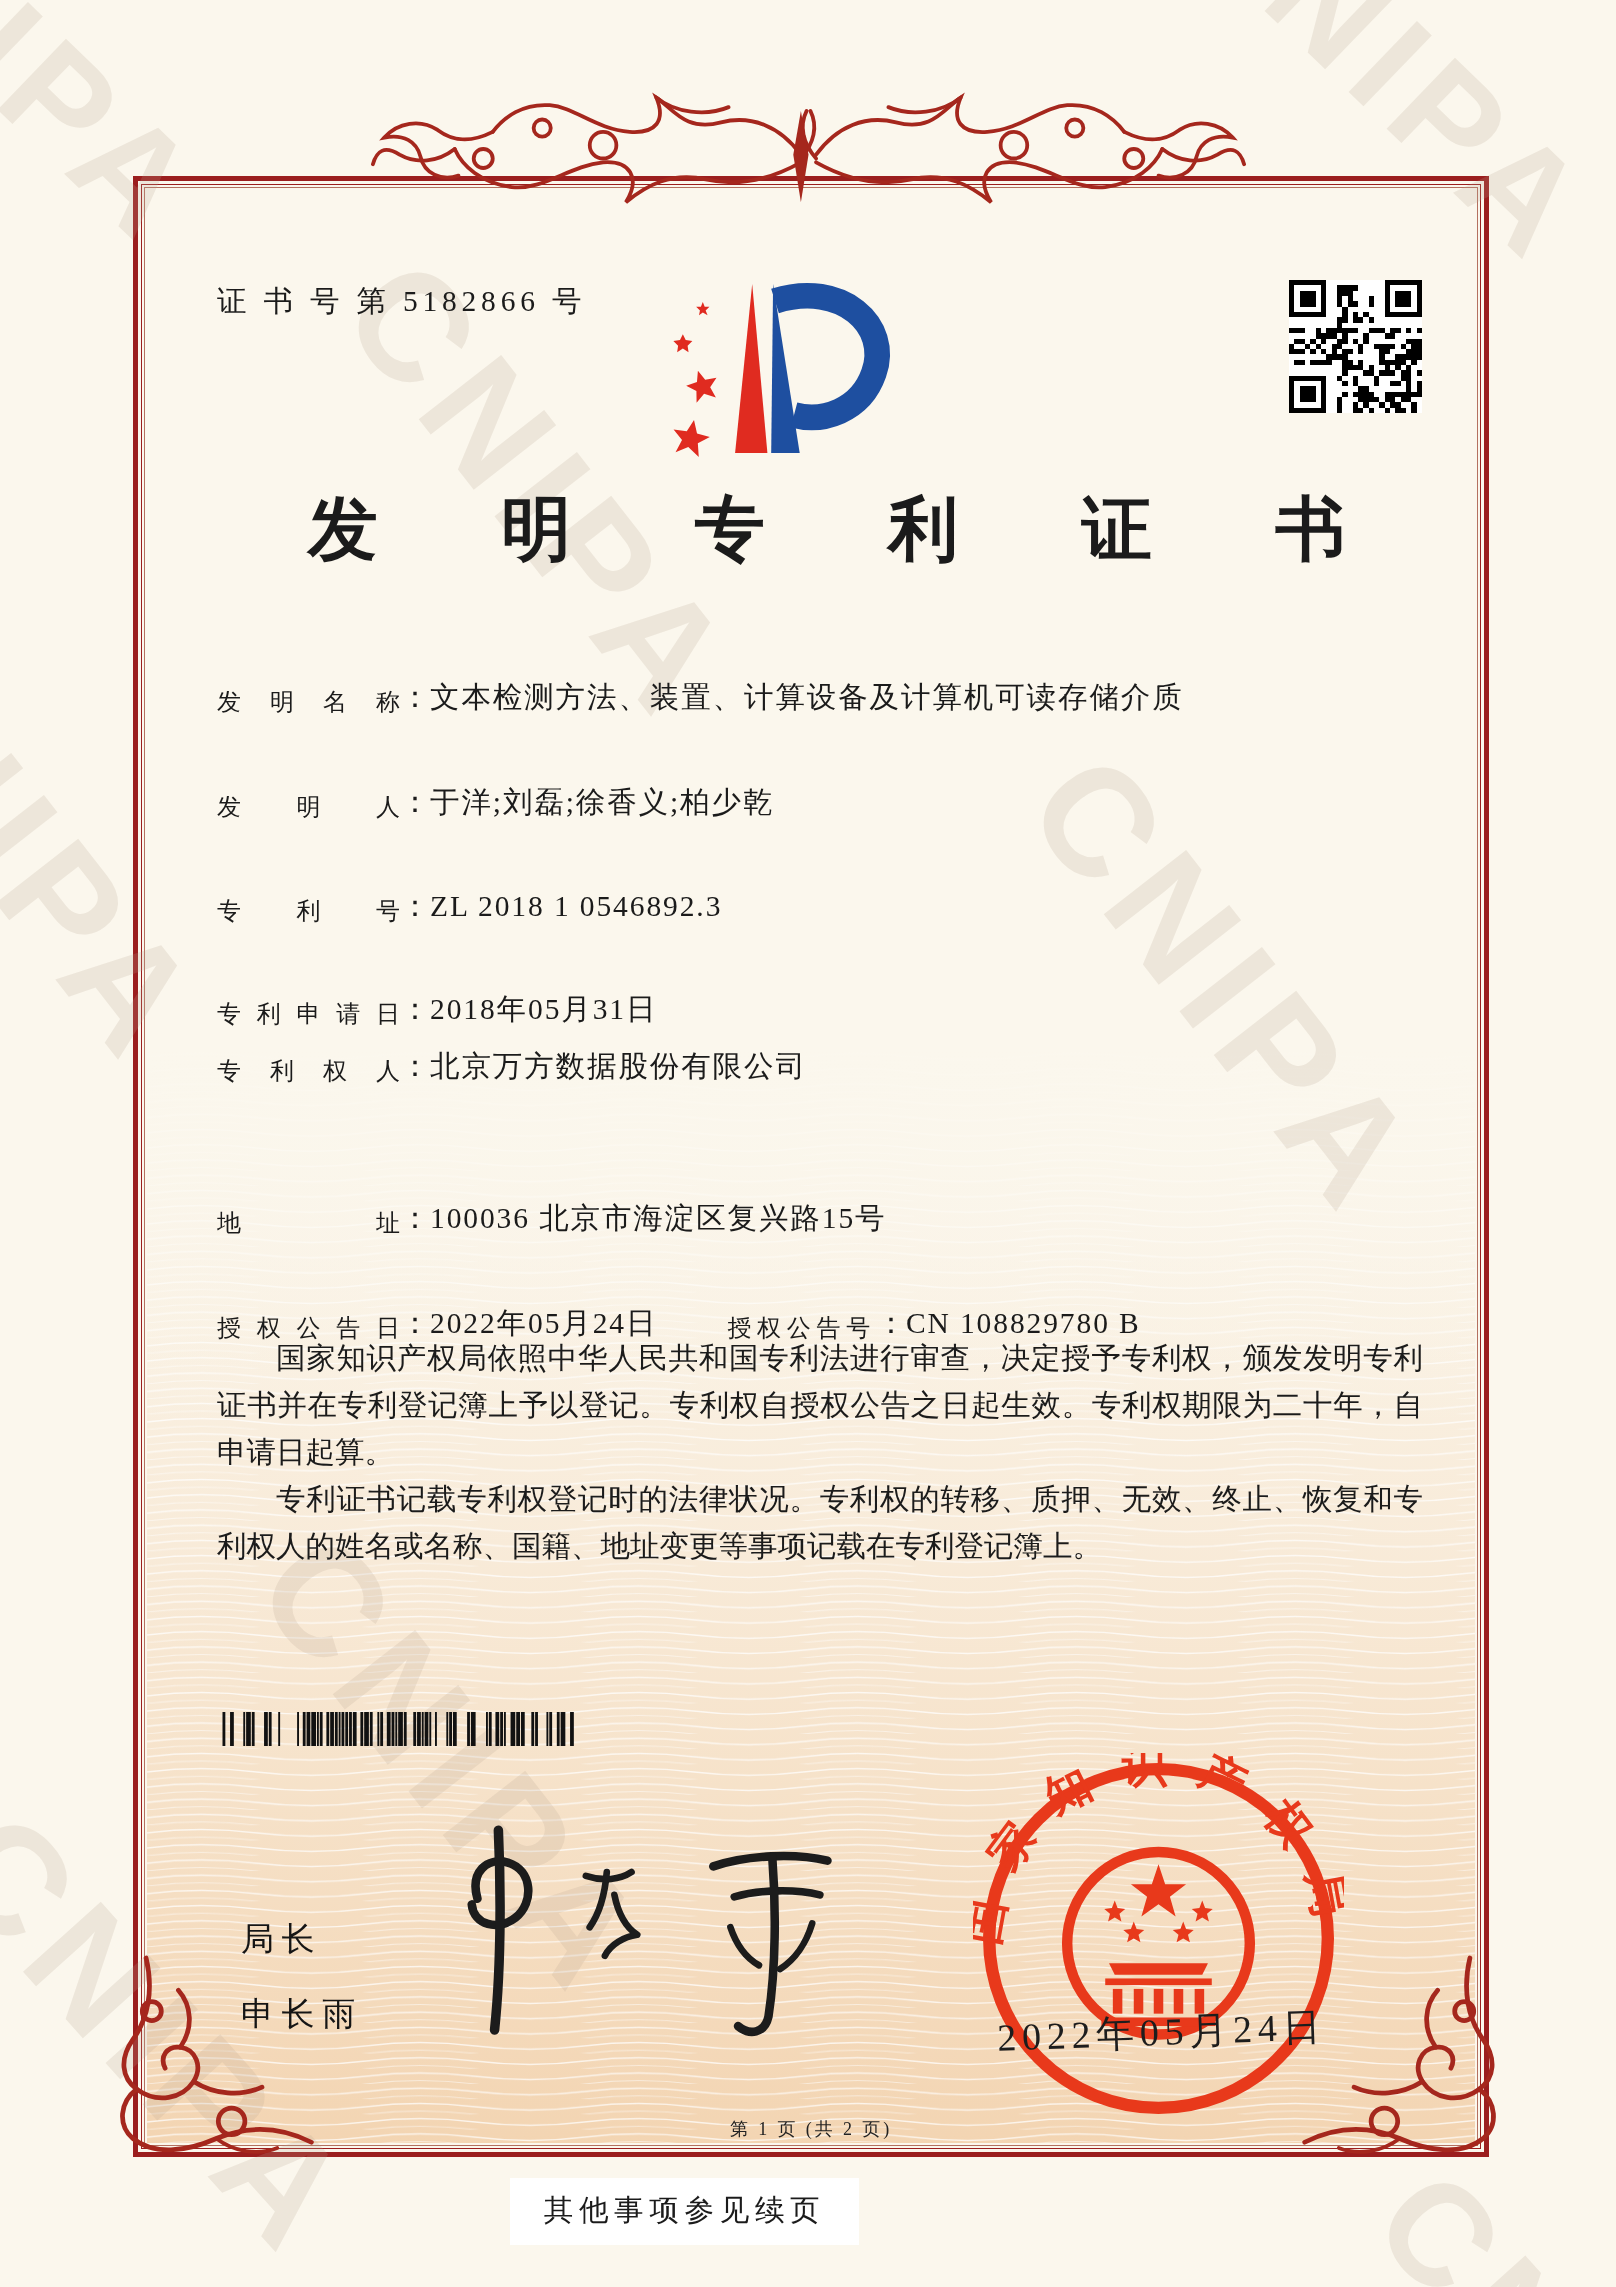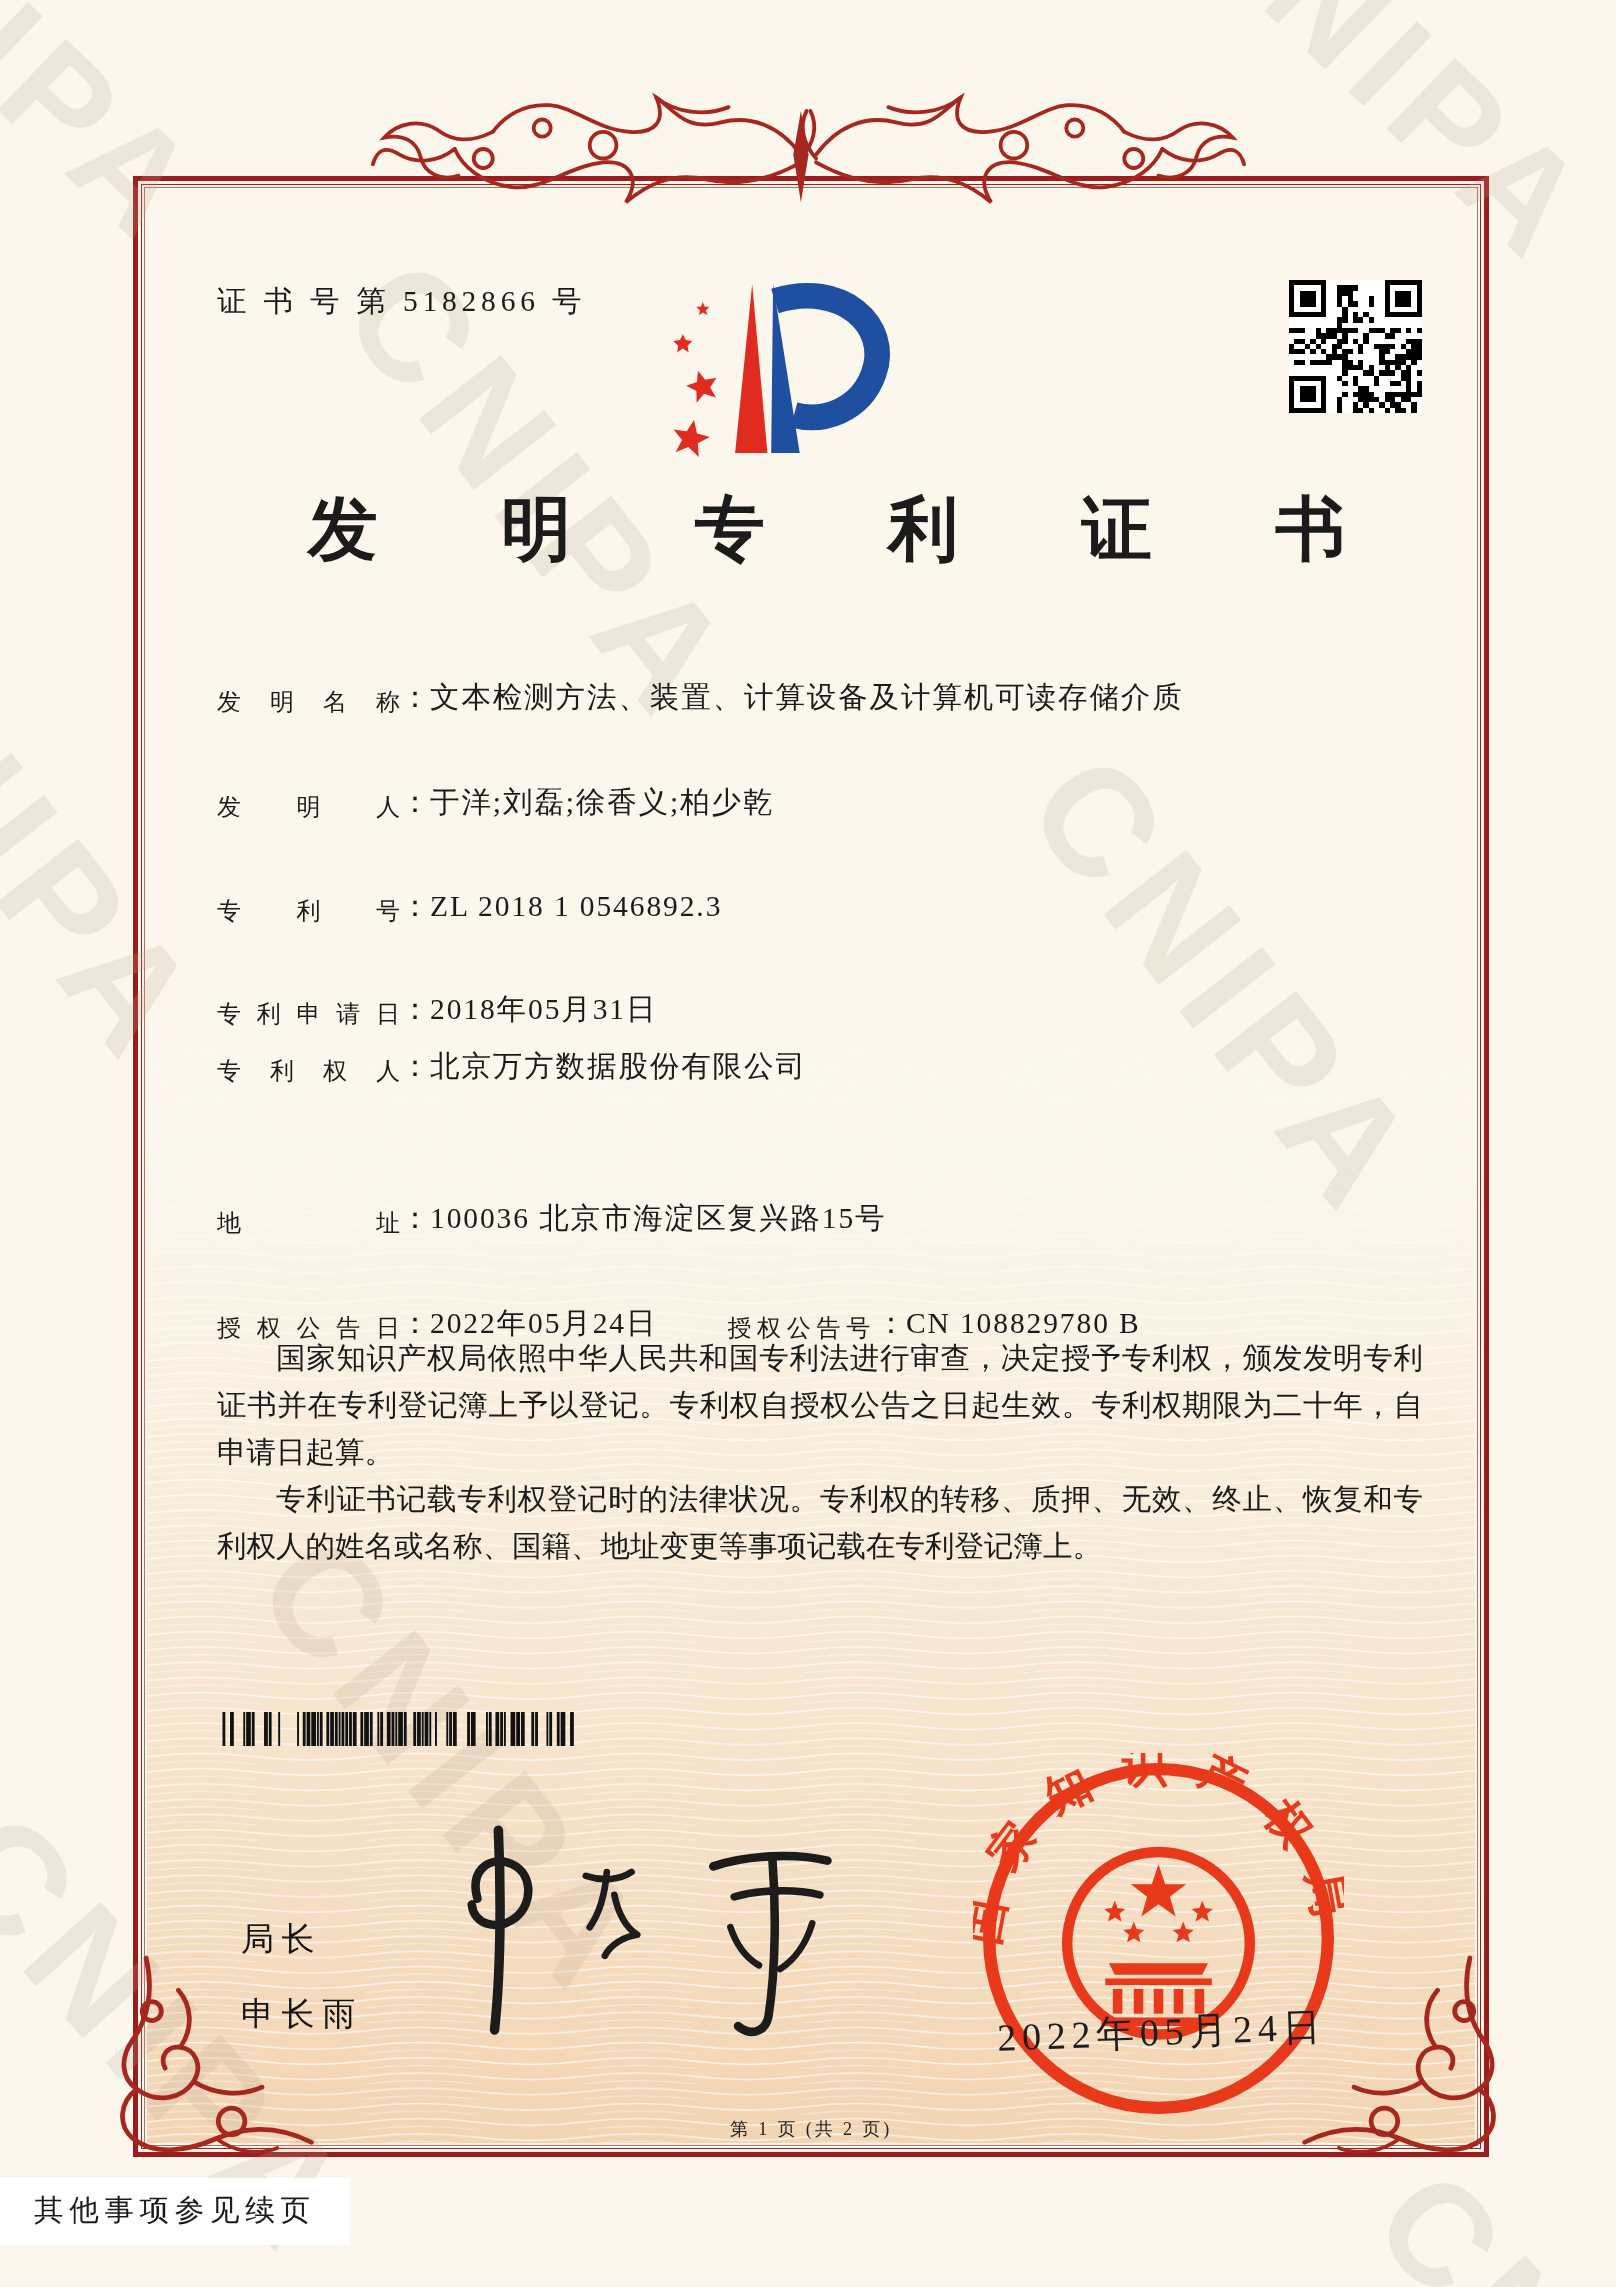--- a/index.html
+++ b/index.html
@@ -67,21 +67,21 @@
     font-family:"Liberation Sans","DejaVu Sans",sans-serif;
     font-size:33px;letter-spacing:7.6px;color:#151515;}
   .d1{top:1917px;} .d2{top:1992px;}
   .sig{position:absolute;left:428px;top:1815px;z-index:4;}
   .seal{position:absolute;left:973px;top:1753px;z-index:5;}
   .pagefoot{
     position:absolute;left:133px;top:2117px;width:1356px;text-align:center;
     font-size:18px;letter-spacing:2.9px;z-index:4;color:#222;
   }
   .contnote{
-    position:absolute;left:0;top:2178px;width:1369px;text-align:left;z-index:4;
+    position:absolute;left:0;top:2178px;width:1369px;text-align:center;z-index:4;
   }
   .contnote span{
     display:inline-block;background:#ffffff;padding:13.3px 34px;
     font-size:29.5px;letter-spacing:5.7px;color:#1b1b1b;
   }
   .ornament{position:absolute;z-index:4;pointer-events:none;}
 </style>
 </head>
 <body>
 

